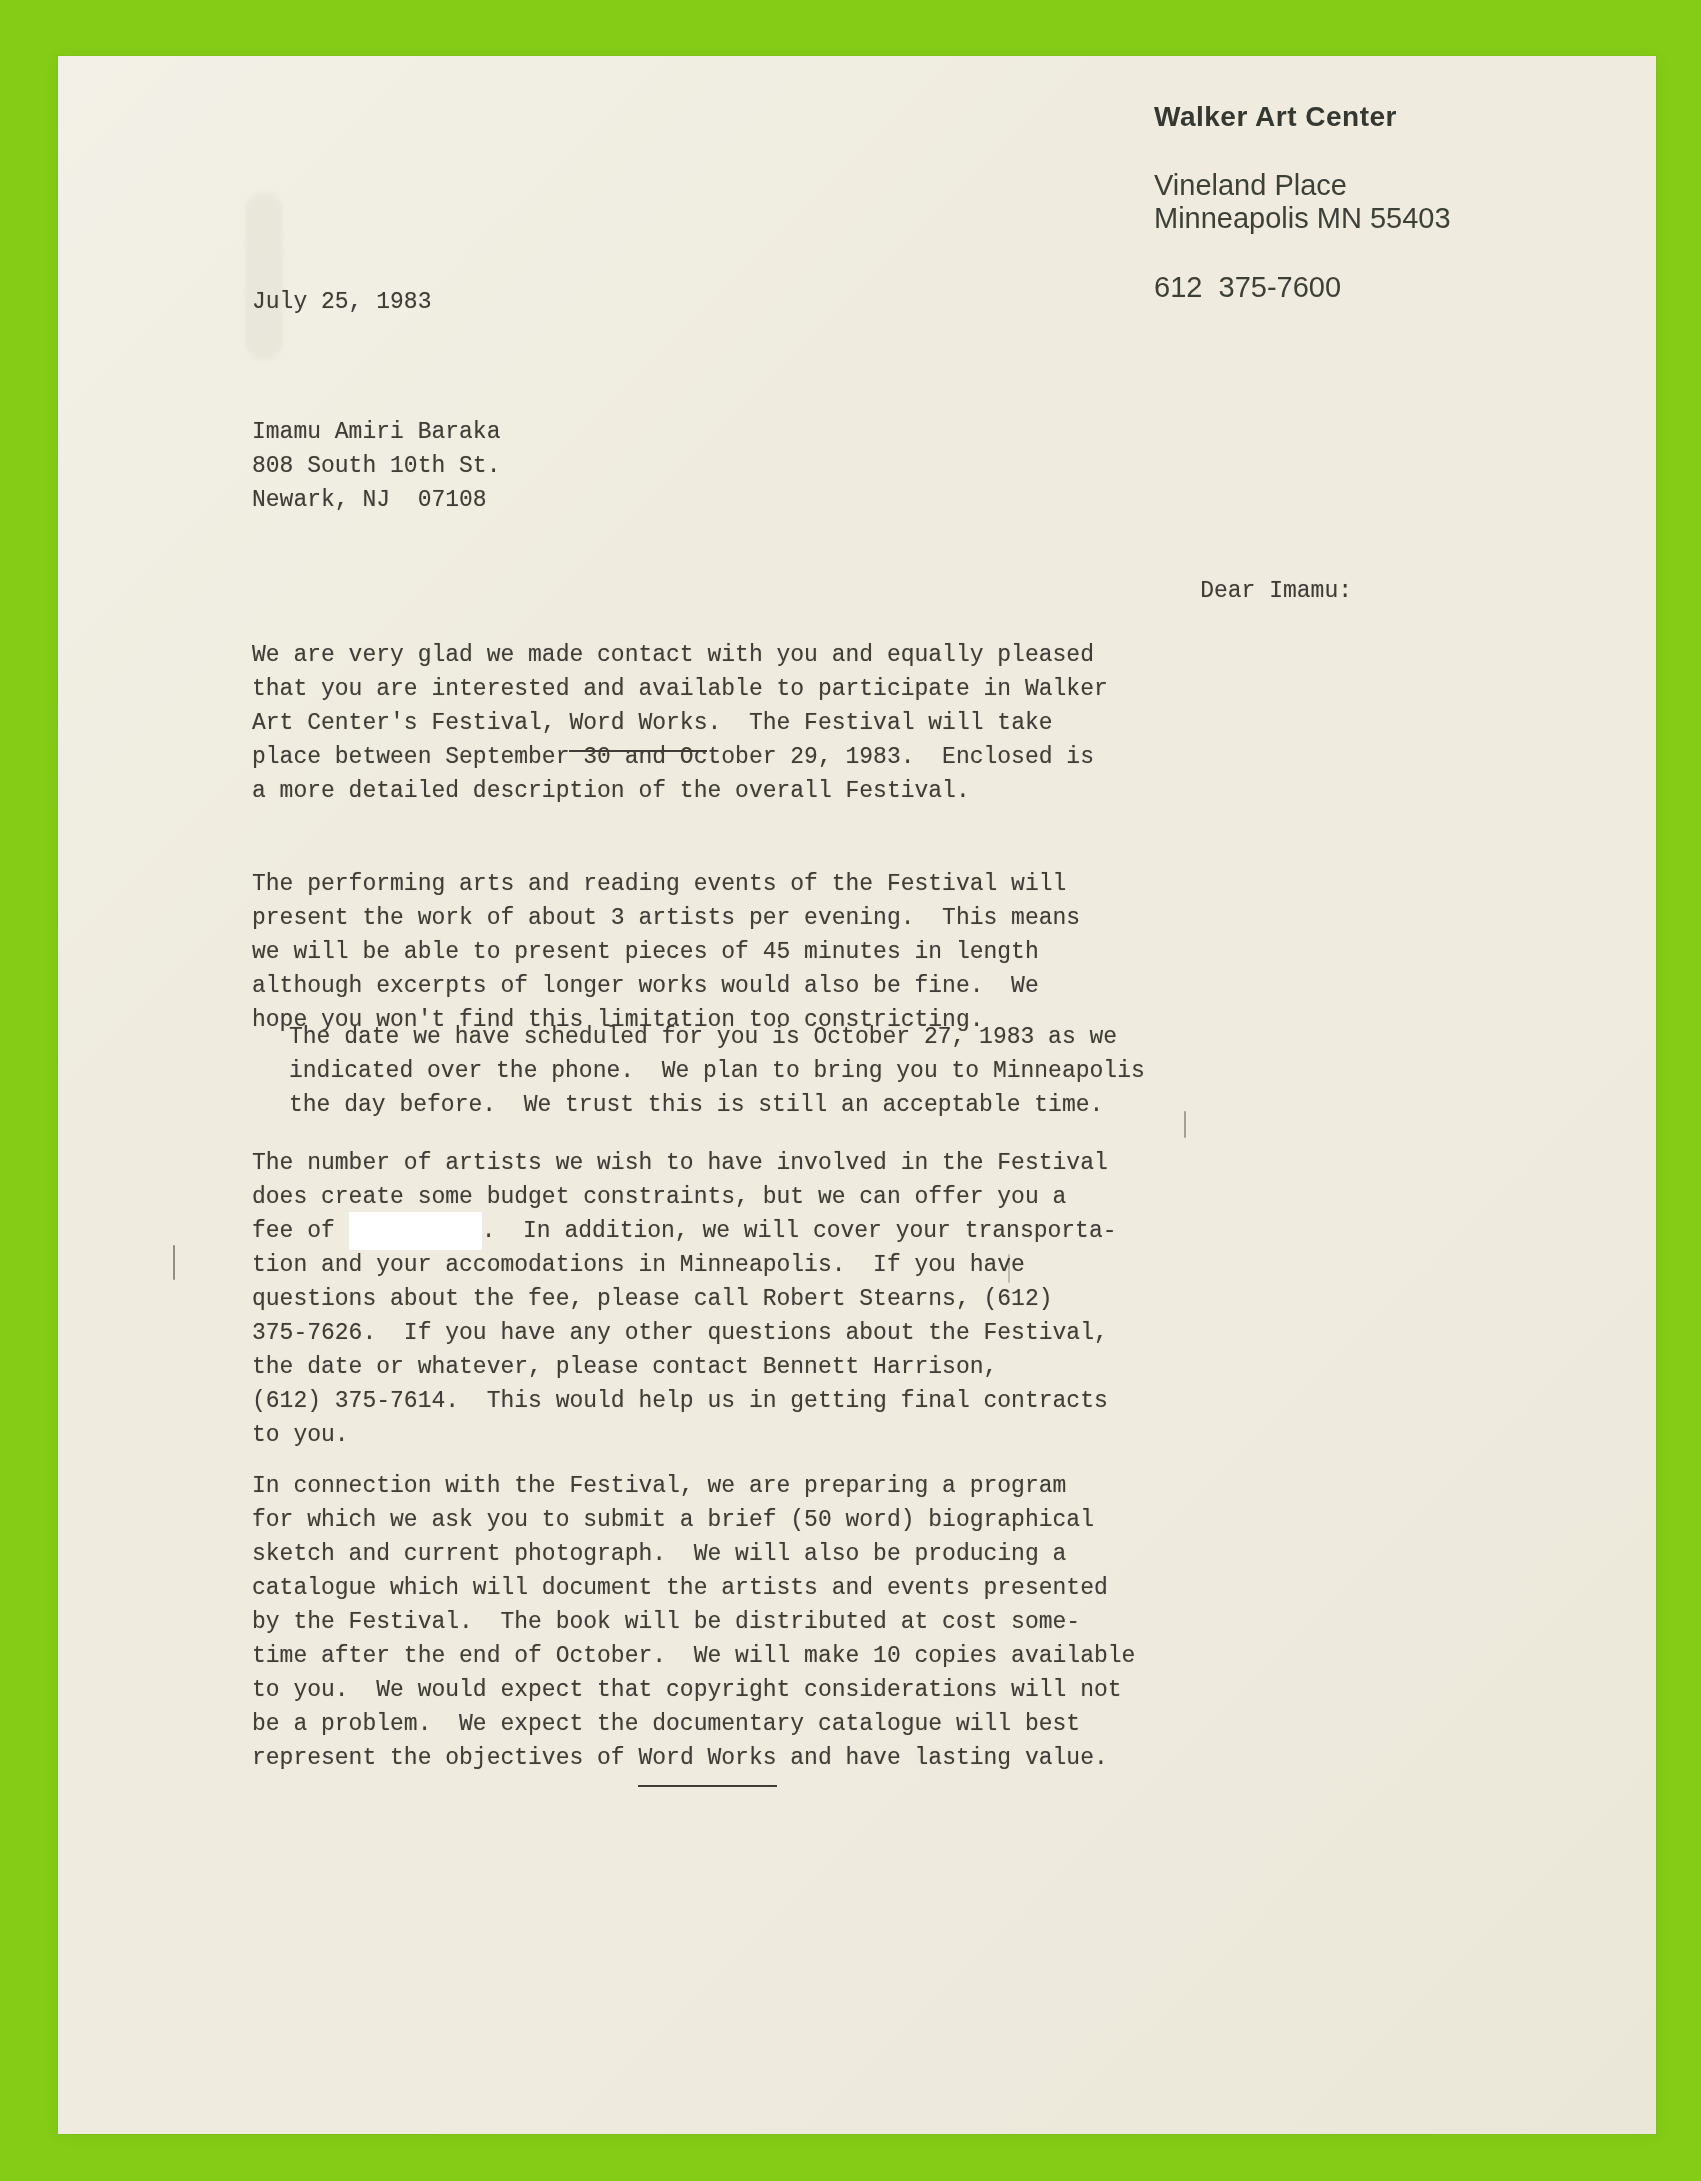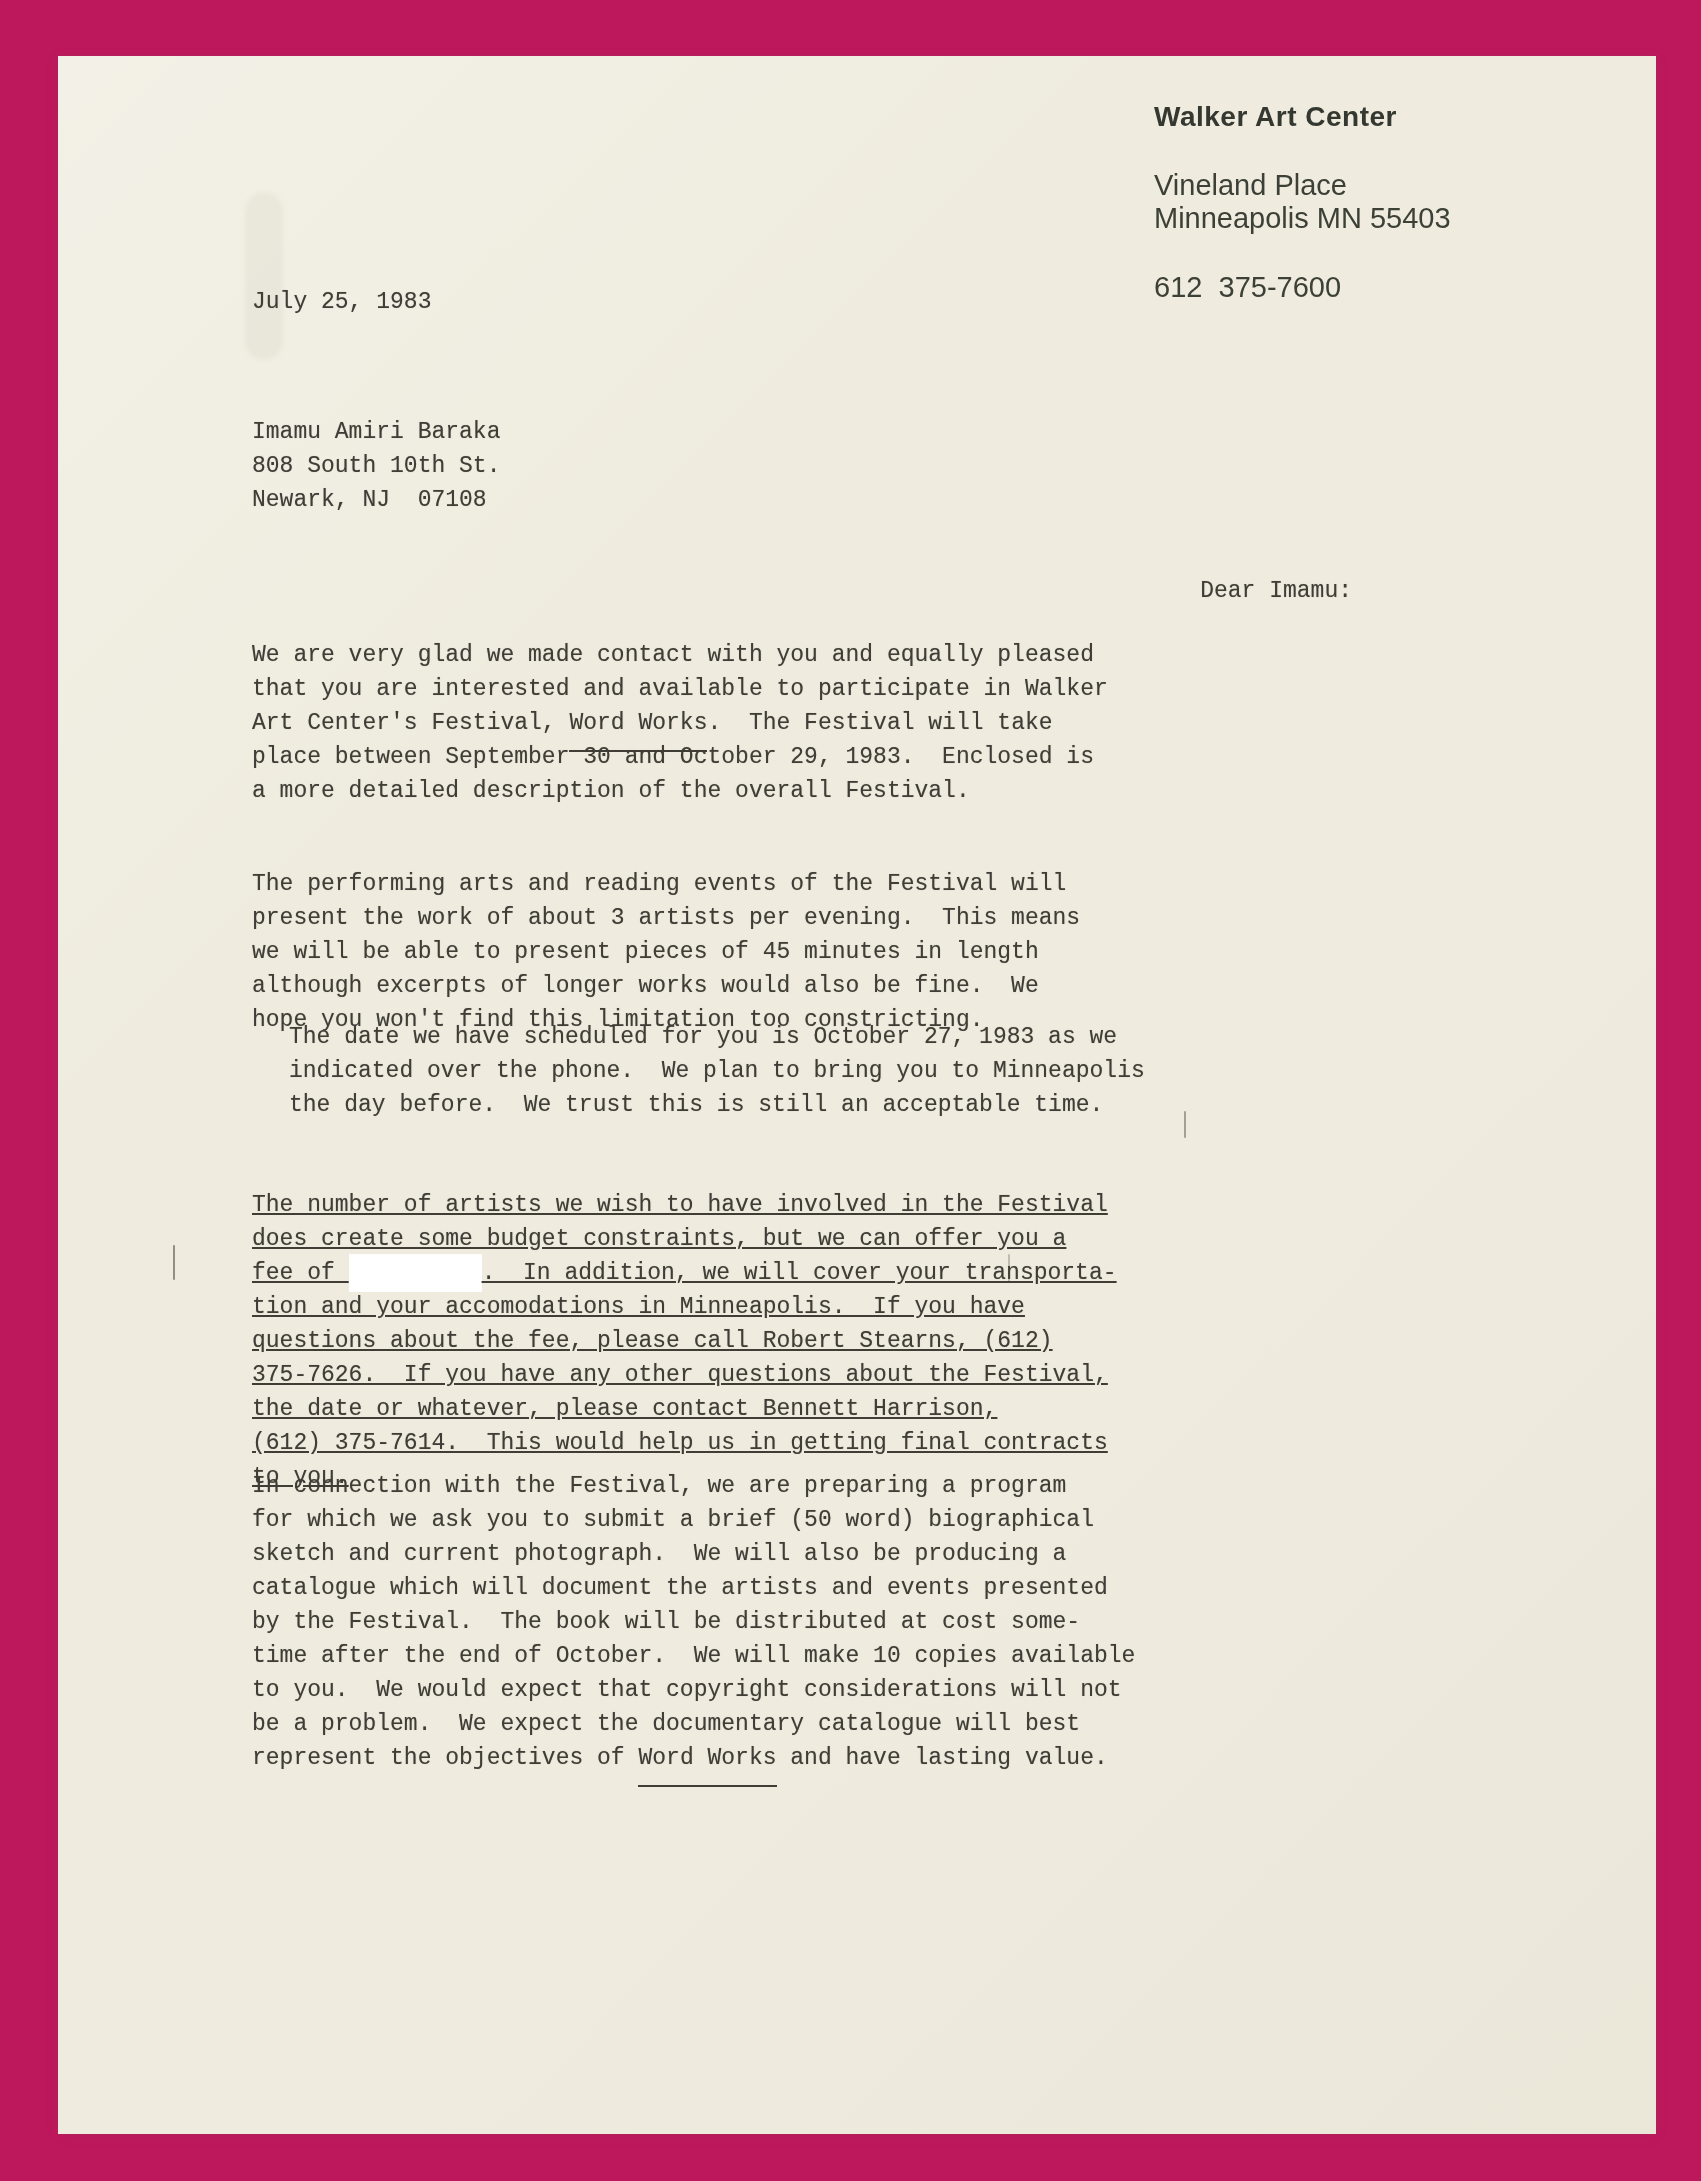--- a/index.html
+++ b/index.html
@@ -8,21 +8,21 @@
     width: 1701px;
     height: 2182px;
     background: #f3f0e8;
     overflow: hidden;
     font-family: "Liberation Sans", sans-serif;
   }
   .stage {
     position: relative;
     width: 1701px;
     height: 2182px;
-    background: #be185d;
+    background: #84cc16;
   }
   .page {
     position: absolute;
     left: 58px;
     top: 56px;
     width: 1598px;
     height: 2078px;
     background: #efecdf;
     background-image: linear-gradient(135deg, rgba(255,255,255,0.25) 0%, rgba(255,255,255,0) 30%),
                       linear-gradient(315deg, rgba(160,150,120,0.06) 0%, rgba(160,150,120,0) 35%);
@@ -68,21 +68,21 @@
     font-size: 29px;
     color: #3c4037;
     white-space: pre;
   }
   .date-line   { top: 229px; }
   .recipient   { top: 359px; }
   .salutation  { top: 518px; text-align: right; }
   .para-1 { top: 582px; }
   .para-2 { top: 773px; margin-top: 38px; }
   .para-3 { top: 964px; margin-left: 37px; }
-  .para-4 { top: 1132px; text-decoration: underline; }
+  .para-4 { top: 1090px; }
   .para-5 { top: 1413px; }
   .u {
     border-bottom: 2.7px solid #3f3d36;
     padding-bottom: 14px;
   }
   .redaction {
     display: inline-block;
     width: 133px;
     height: 38px;
     margin: -2.7px 0;

